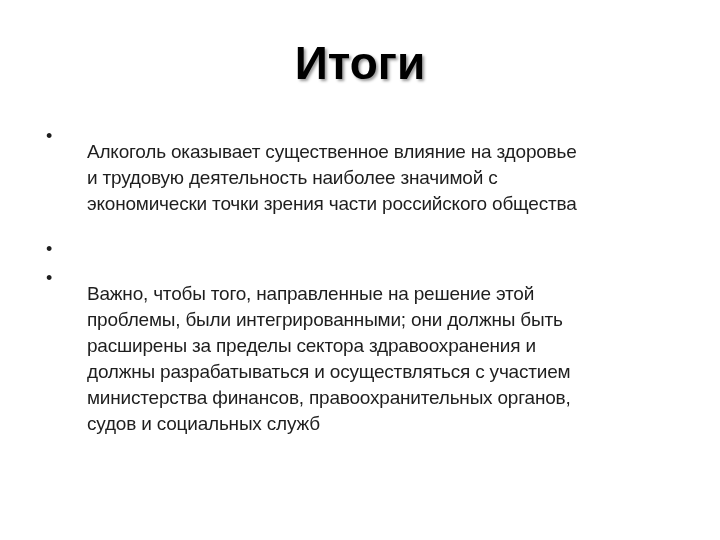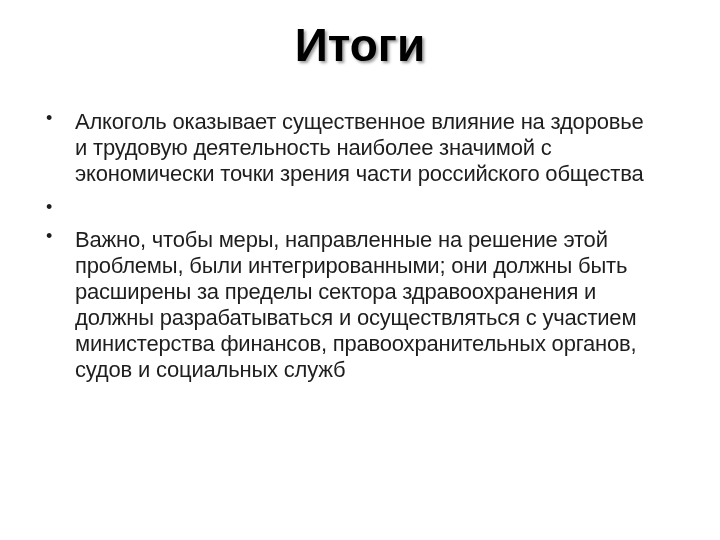--- a/index.html
+++ b/index.html
@@ -10,21 +10,21 @@
   .slide {
     position: relative;
     width: 720px;
     height: 540px;
     background: #ffffff;
     overflow: hidden;
     font-family: "Liberation Sans", "DejaVu Sans", sans-serif;
   }
   .title {
     margin: 0;
-    padding-top: 20px;
+    padding-top: 38px;
     text-align: center;
     font-size: 46px;
     line-height: 50px;
     font-weight: 700;
     color: #000000;
     text-shadow: 2px 2px 3px rgba(0, 0, 0, 0.40);
   }
   .bullets {
     margin: 35px 0 0 0;
     padding: 0 18px 0 46px;
@@ -35,22 +35,22 @@
     margin: 0 0 3px 0;
   }
   .marker {
     flex: 0 0 25px;
     width: 25px;
     font-size: 18px;
     line-height: 26px;
     color: #1e1e1e;
   }
   .bullet-text {
-    margin: 4px;
-    font-size: 22px;
+    margin: 16px;
+    font-size: 19px;
     line-height: 26px;
     letter-spacing: -0.2px;
     color: #1e1e1e;
     white-space: pre-line;
   }
 </style>
 </head>
 <body>
 
 <div class="slide">
@@ -65,21 +65,21 @@
 и трудовую деятельность наиболее значимой с
 экономически точки зрения части российского общества</p>
     </div>
 
     <div class="bullet-item">
       <span class="marker">•</span>
     </div>
 
     <div class="bullet-item">
       <span class="marker">•</span>
-      <p class="bullet-text">Важно, чтобы меры, направленные на решение этой
+      <p class="bullet-text">Важно, чтобы того, направленные на решение этой
 проблемы, были интегрированными; они должны быть
 расширены за пределы сектора здравоохранения и
 должны разрабатываться и осуществляться с участием
 министерства финансов, правоохранительных органов,
 судов и социальных служб</p>
     </div>
 
   </div>
 </div>
 

